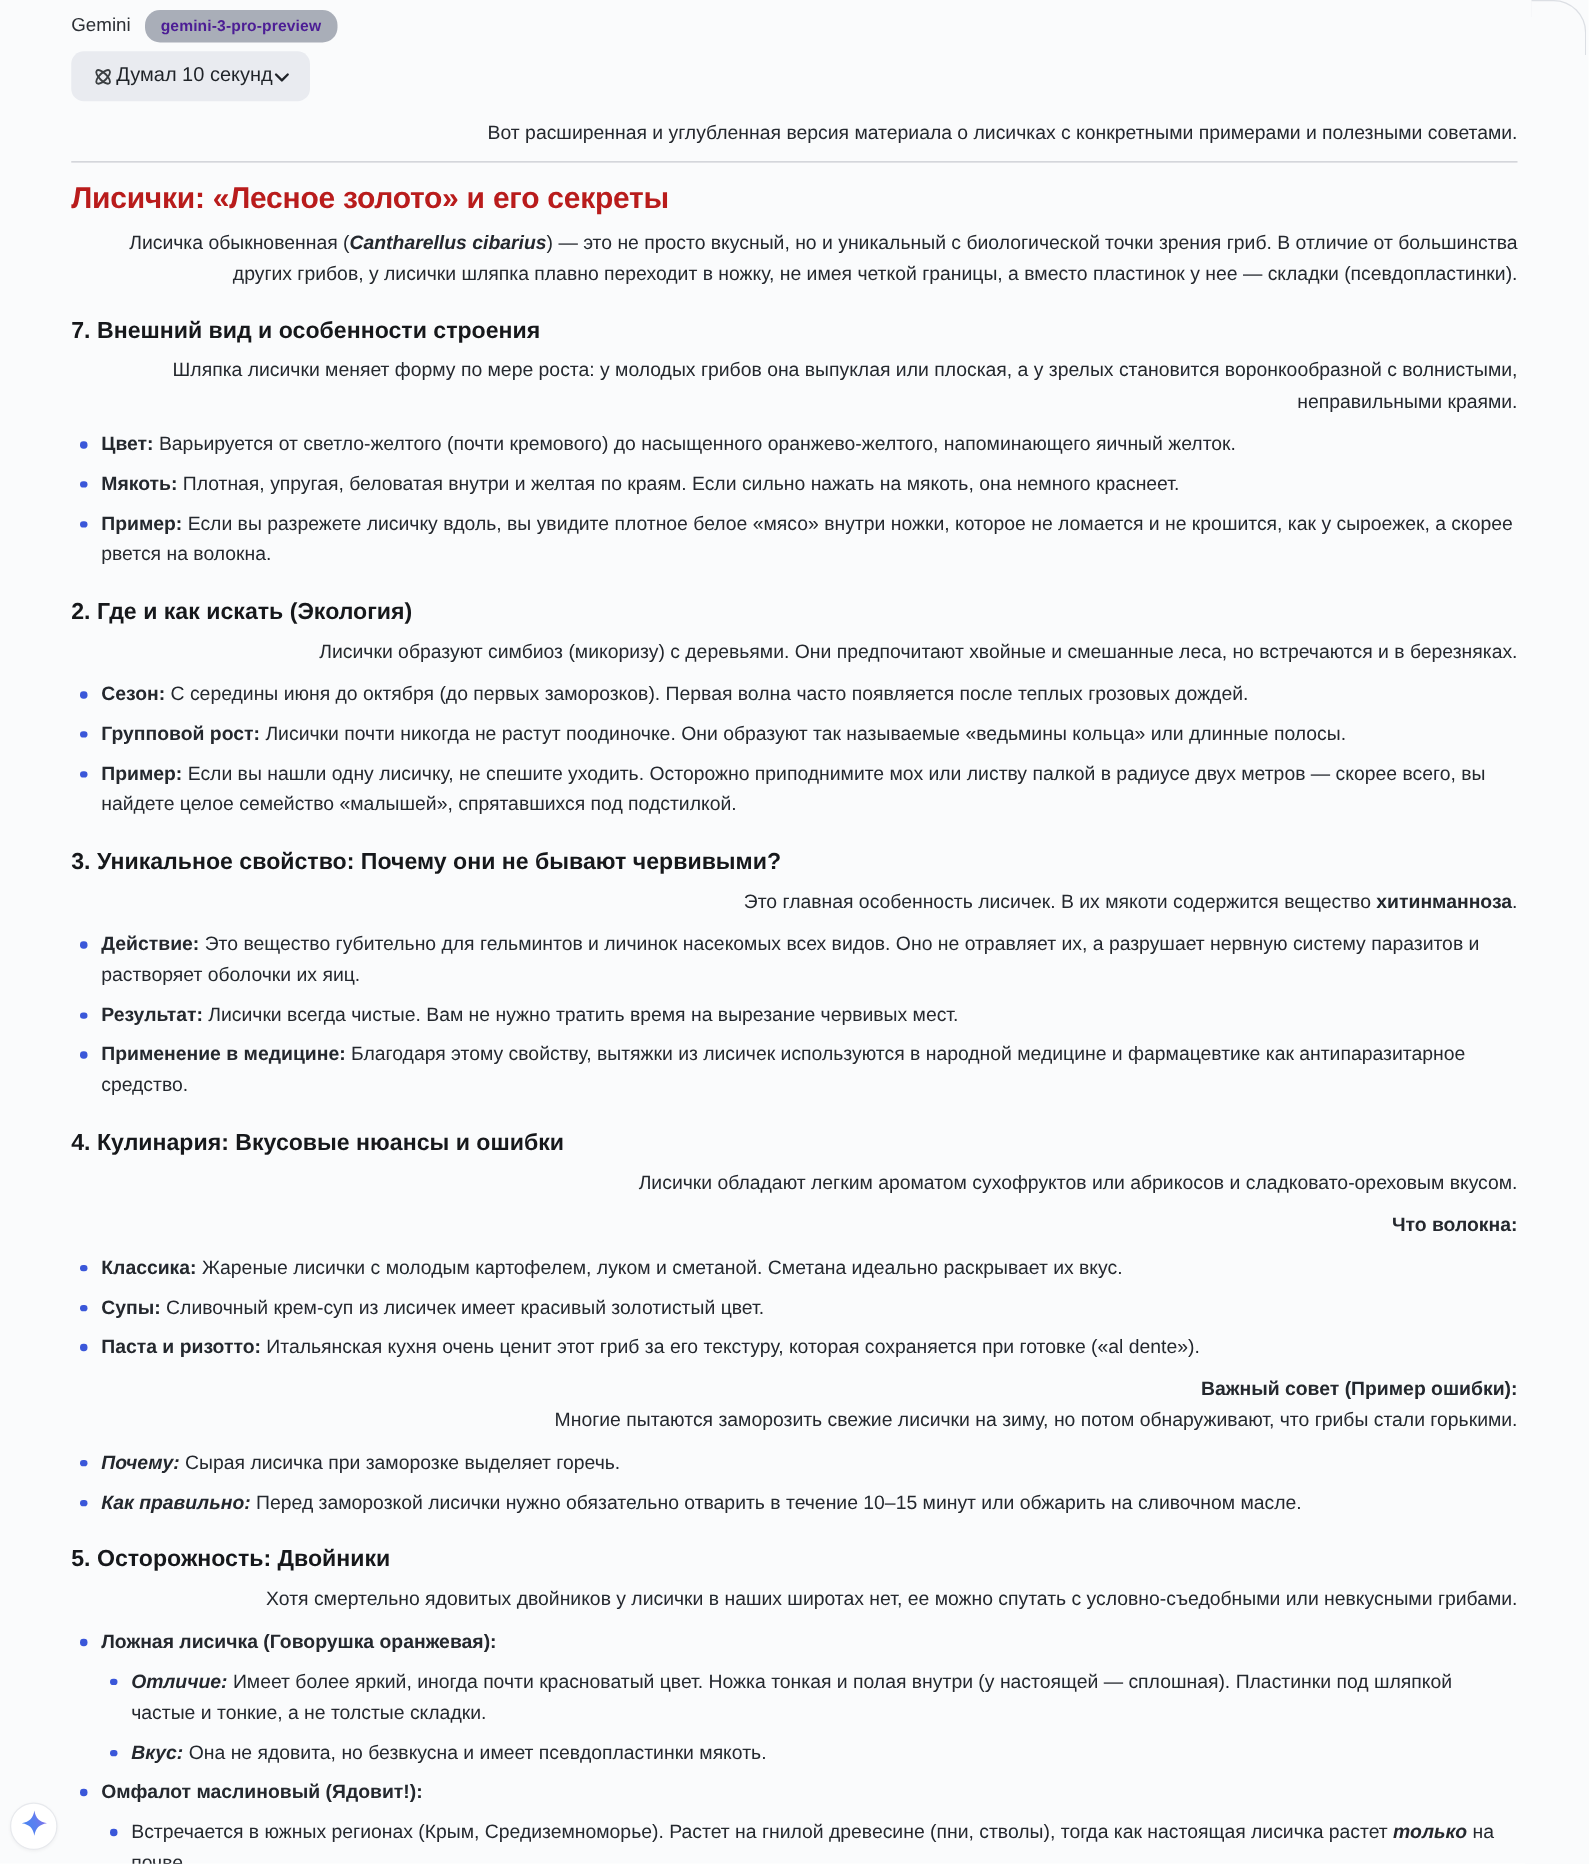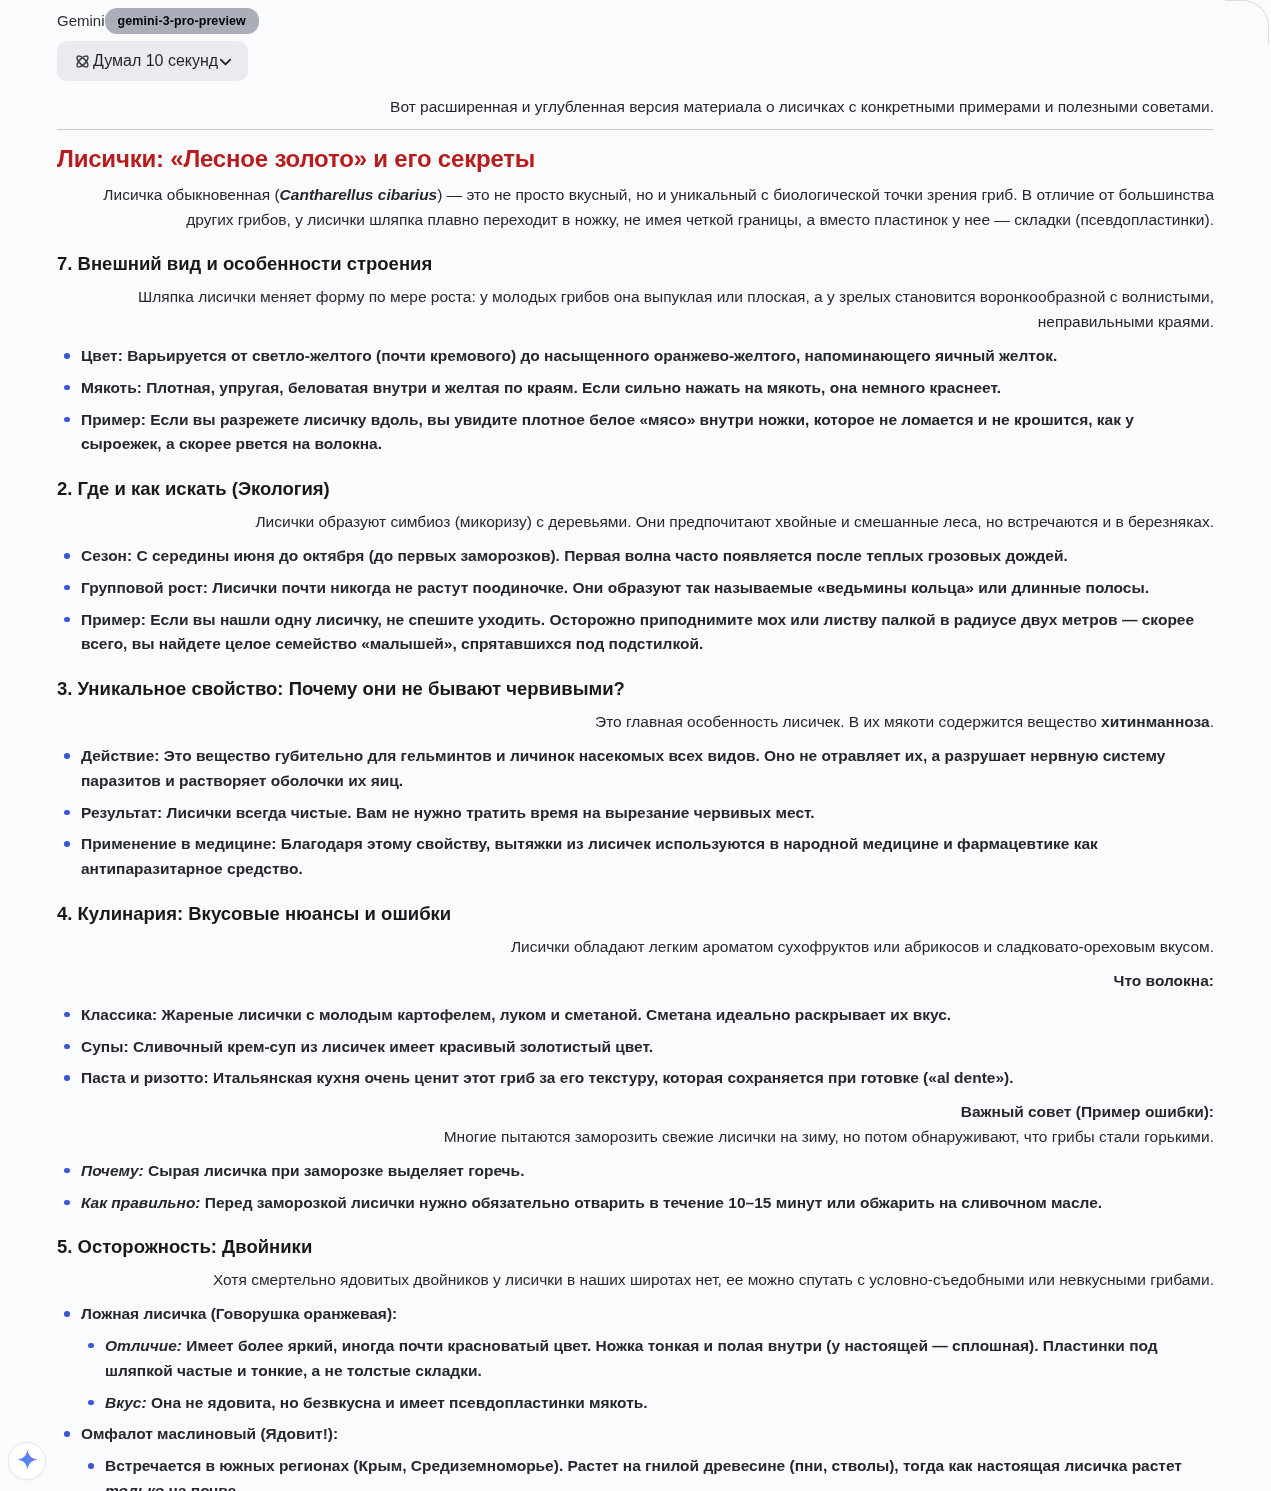--- a/index.html
+++ b/index.html
@@ -23,24 +23,24 @@
     border-right: 1px solid #dcdfe4;
     border-top-right-radius: 26px;
     background: transparent;
     pointer-events: none;
   }
   .content {
     padding: 10px 57px 0 57px;
     font-size: 15.5px;
     line-height: 1.6;
   }
-  .meta-row { display: flex; align-items: center; height: 22px; }
+  .meta-row { display: flex; align-items: center; gap: 11px; height: 22px; }
   .app-name { font-size: 15px; color: #2b2f35; }
   .model-badge {
-    background: #a9aeb8; color: #000000;
+    background: #a9aeb8; color: #4c1d95;
     font-size: 12.5px; font-weight: bold;
     padding: 3px 13px; border-radius: 12px;
     letter-spacing: .1px;
   }
   .thinking-btn {
     margin-top: 9px;
     display: inline-flex; align-items: center; gap: 0;
     background: #e9ebf0; border: none; border-radius: 10px;
     height: 40px; padding: 0 15px;
     font-family: inherit; font-size: 16px; color: #1f2328;
@@ -53,21 +53,21 @@
     font-size: 24px; line-height: 1.25; font-weight: bold;
     color: #b91c1c; margin: 14px 0 0; letter-spacing: -0.2px;
   }
   h2 {
     font-size: 18.5px; line-height: 1.3; font-weight: bold;
     color: #16181b; margin: 20px 0 0;
   }
   p { margin: 9px 0 0; text-align: right; }
   .bold-line { font-weight: bold; }
   ul { list-style: none; margin: 9px 0 0; padding: 0 0 0 24px; }
-  li { position: relative; margin: 7px 0 0; font-weight: bold; }
+  li { position: relative; margin: 7px 0 0; }
   li::before {
     content: ""; position: absolute; left: -17px; top: 9px;
     width: 5.5px; height: 5.5px; border-radius: 50%;
     background: #3a57d9;
   }
   ul ul { margin-top: 7px; padding-left: 24px; }
   strong.it { font-style: italic; }
   .avatar {
     position: absolute; left: 8px; top: 1442px;
     width: 38px; height: 38px; border-radius: 50%;

